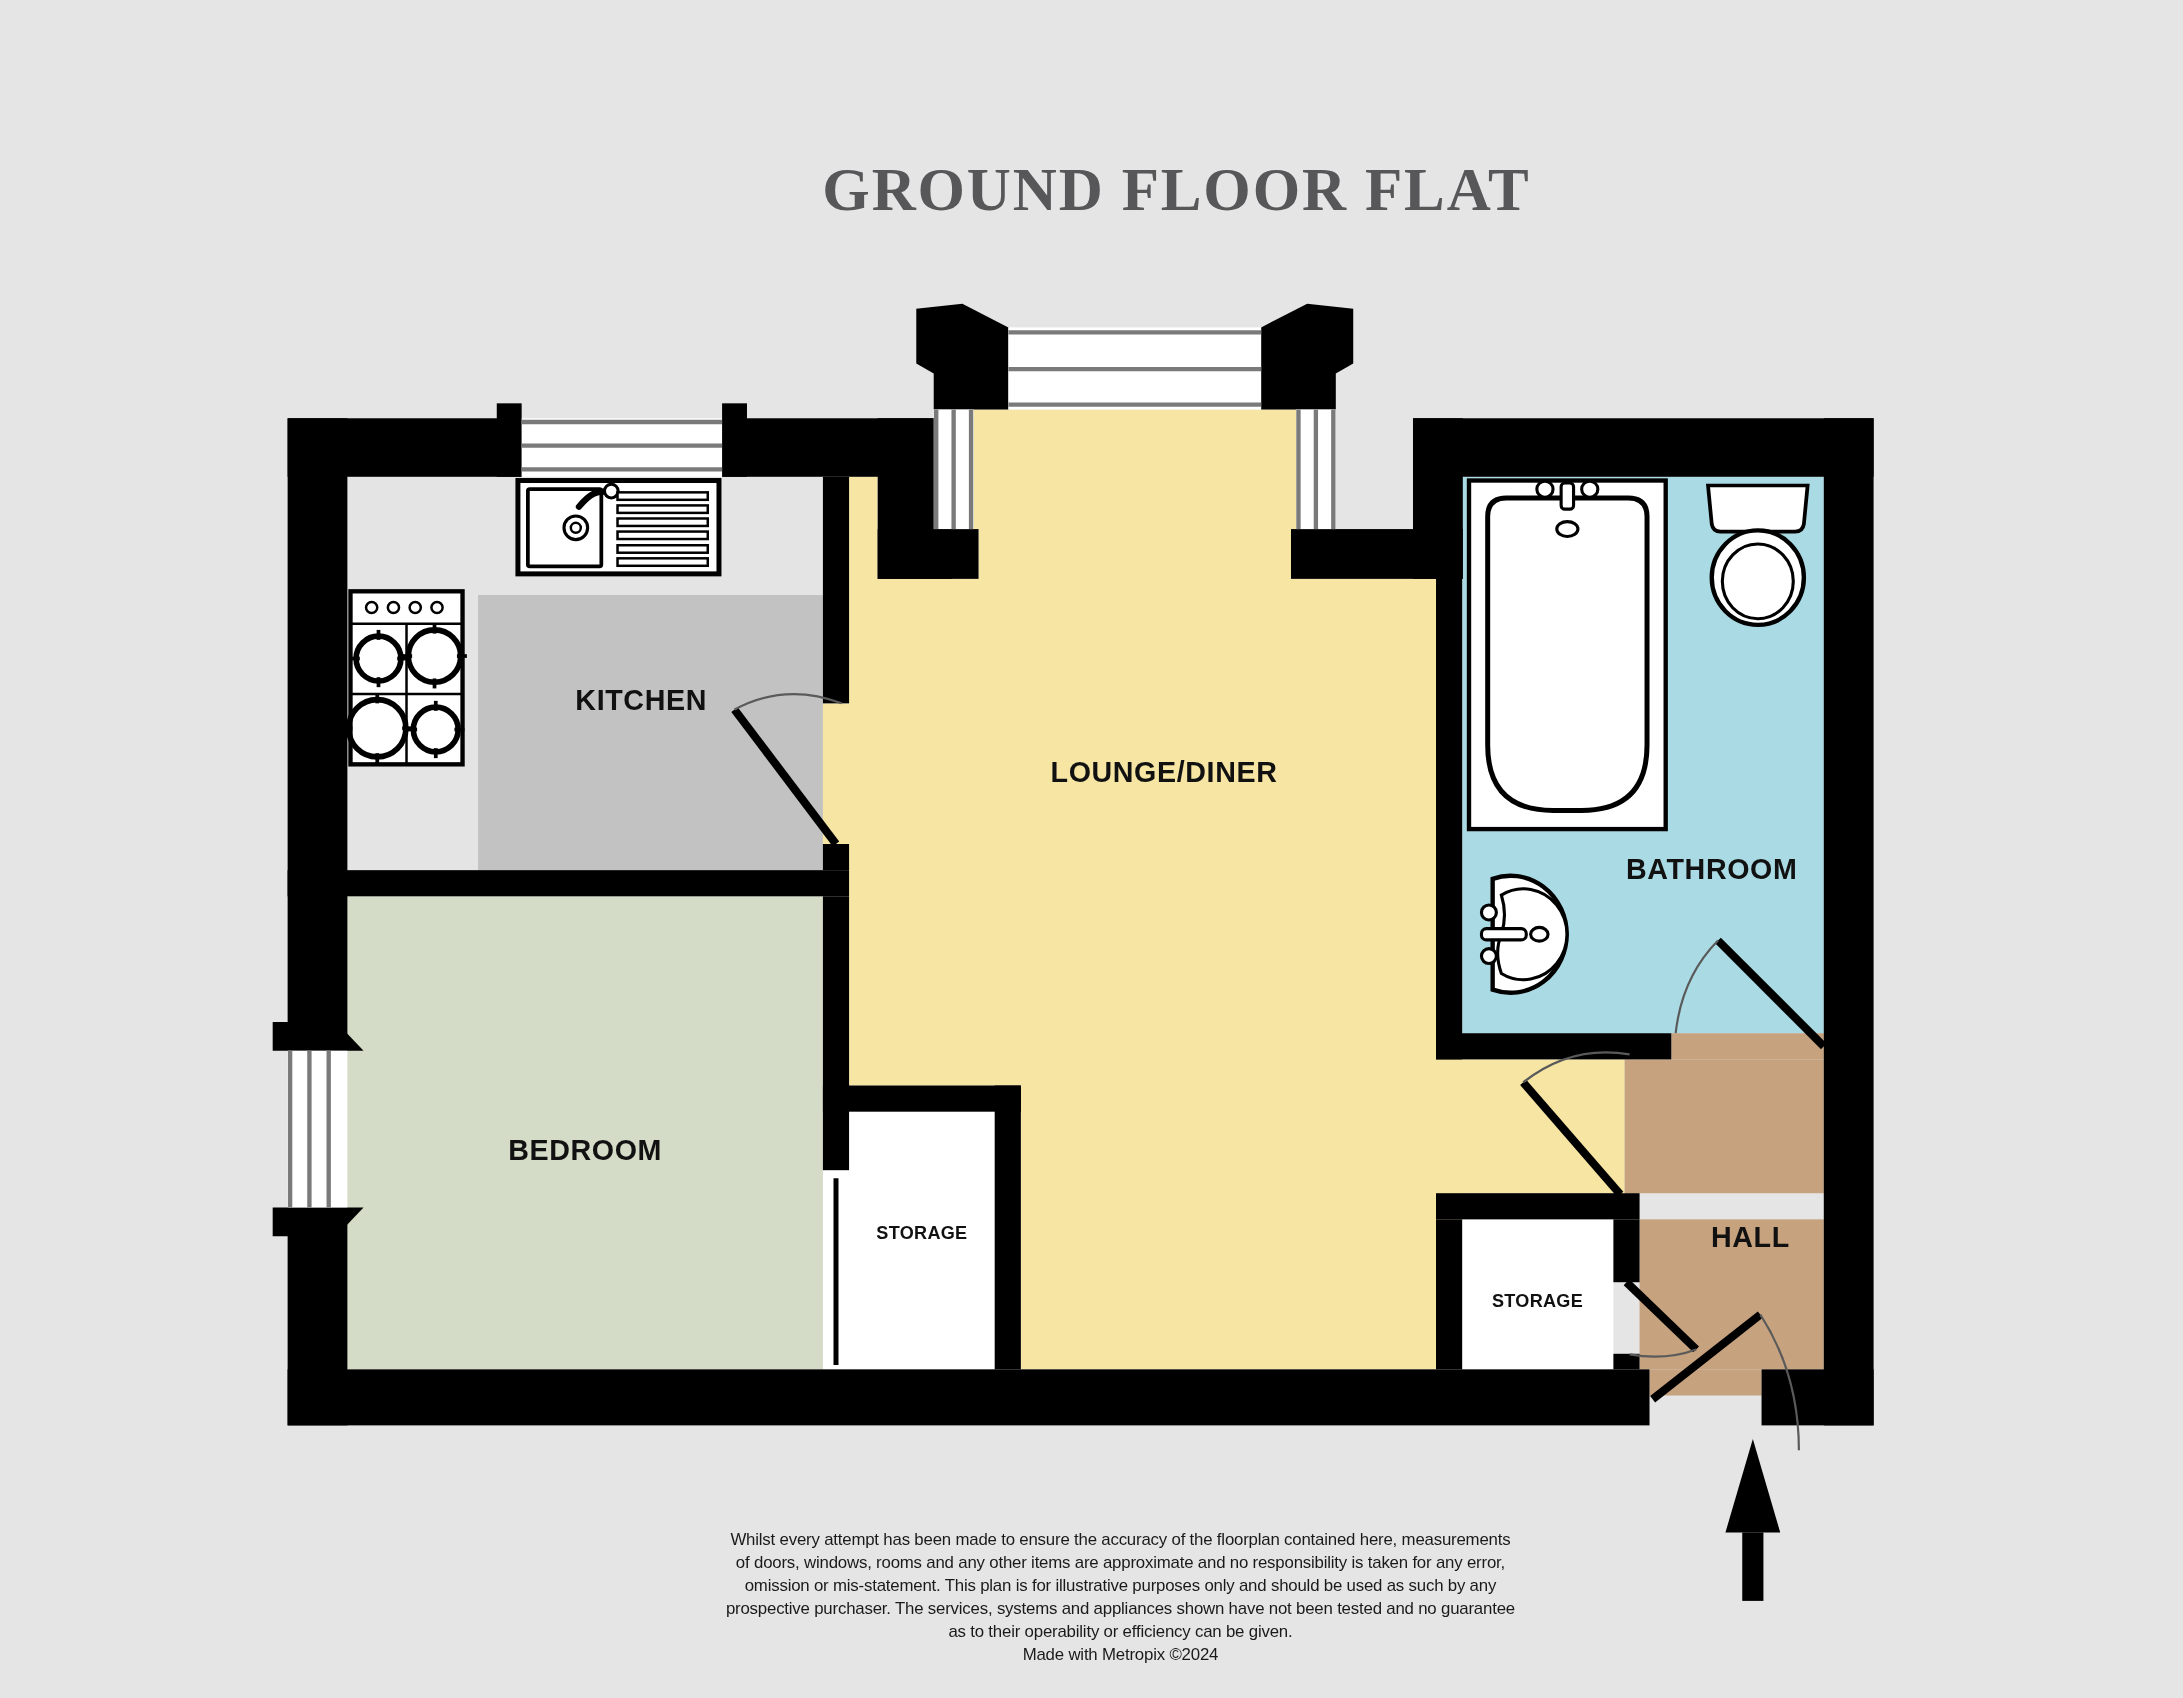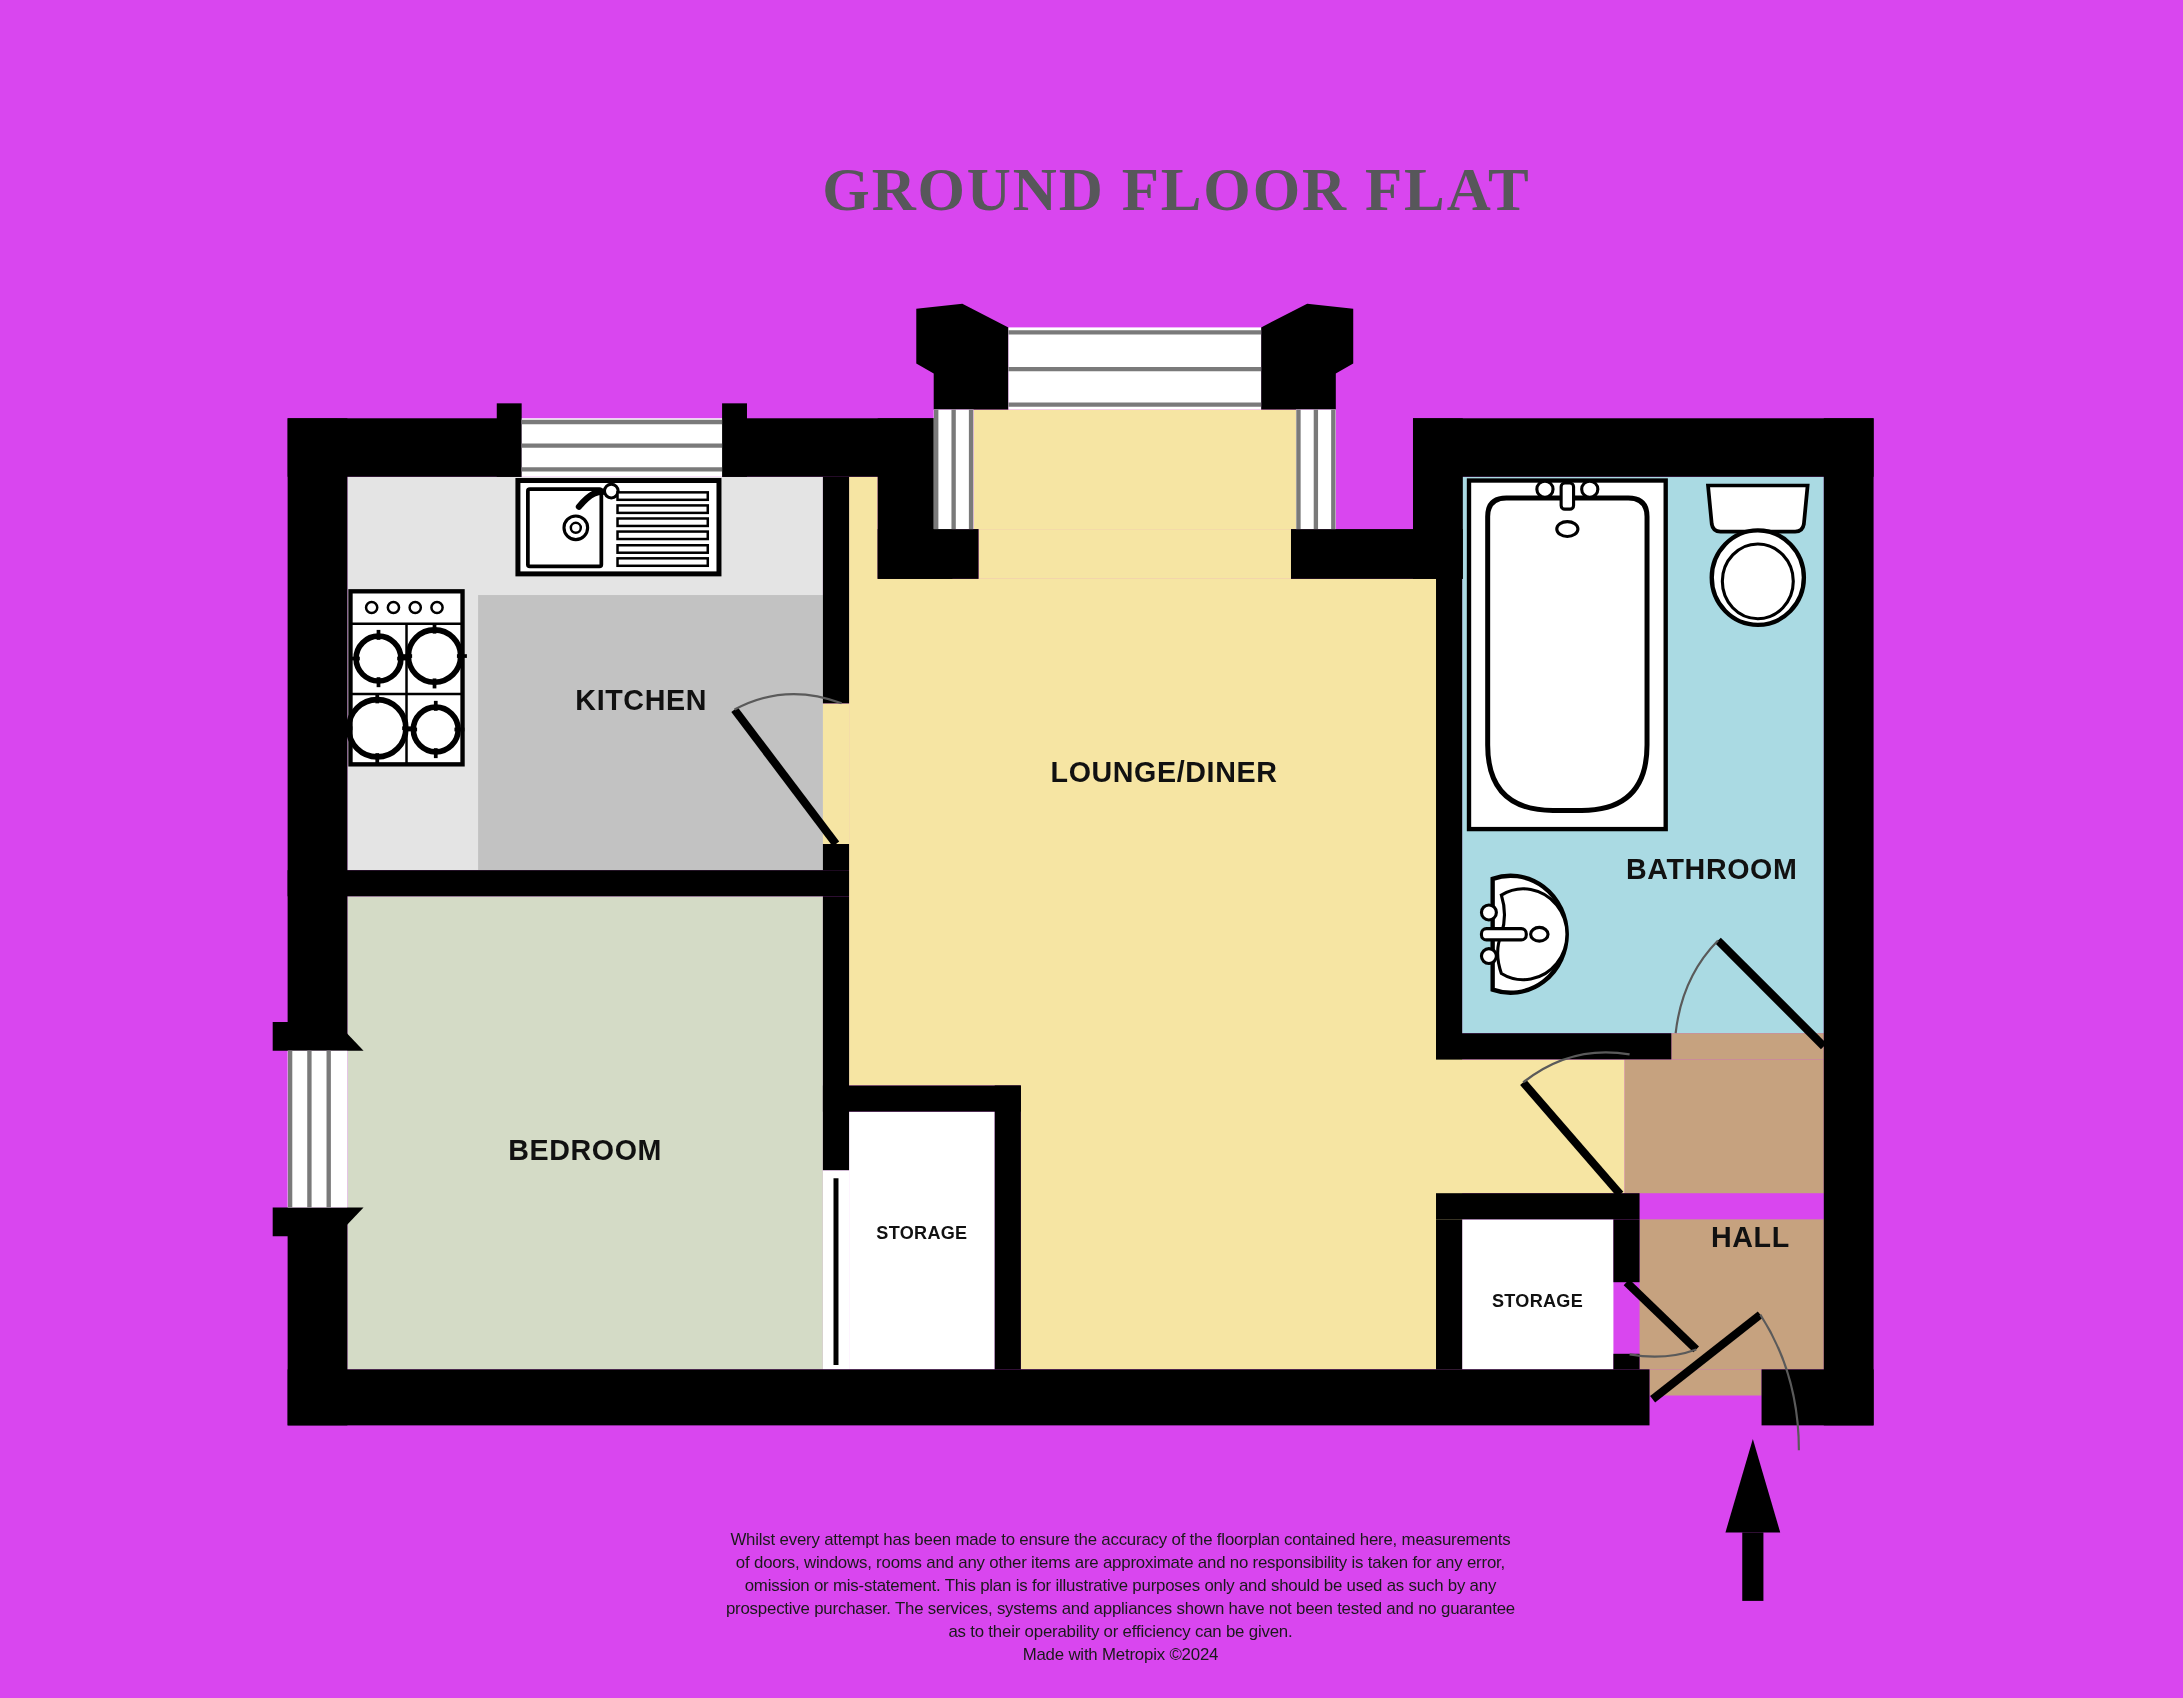--- a/index.html
+++ b/index.html
@@ -1,16 +1,16 @@
 <!DOCTYPE html>
 <html style="font-size:10px"><head>
 <meta charset="utf-8">
 <style>
   html,body{margin:0;padding:0;background:#ffffff;}
-  .page{position:relative;width:2183px;height:1698px;background:#d946ef;overflow:hidden;text-decoration:underline;}
+  .page{position:relative;width:2183px;height:1698px;background:#e5e5e5;overflow:hidden;text-decoration:underline;}
   svg{display:block;}
   .wall{fill:#000000;}
   .fix{fill:#ffffff;stroke:#000000;}
   .winline{stroke:#7a7a7a;stroke-width:7;fill:none;}
   .winbox{fill:#ffffff;}
   .leaf{stroke:#000000;stroke-width:13;fill:none;}
   .arc{stroke:#5a5a5a;stroke-width:3.5;fill:none;}
   .roomlabel{font-family:"Liberation Sans","DejaVu Sans",sans-serif;font-weight:bold;fill:#111111;font-size:46px;letter-spacing:1px;text-anchor:middle;}
   .storelabel{font-family:"Liberation Sans","DejaVu Sans",sans-serif;font-weight:bold;fill:#111111;font-size:29px;letter-spacing:0.5px;text-anchor:middle;}
   .title{font-family:"Liberation Serif","DejaVu Serif",serif;font-weight:bold;font-size:98px;letter-spacing:3px;text-anchor:middle;}

